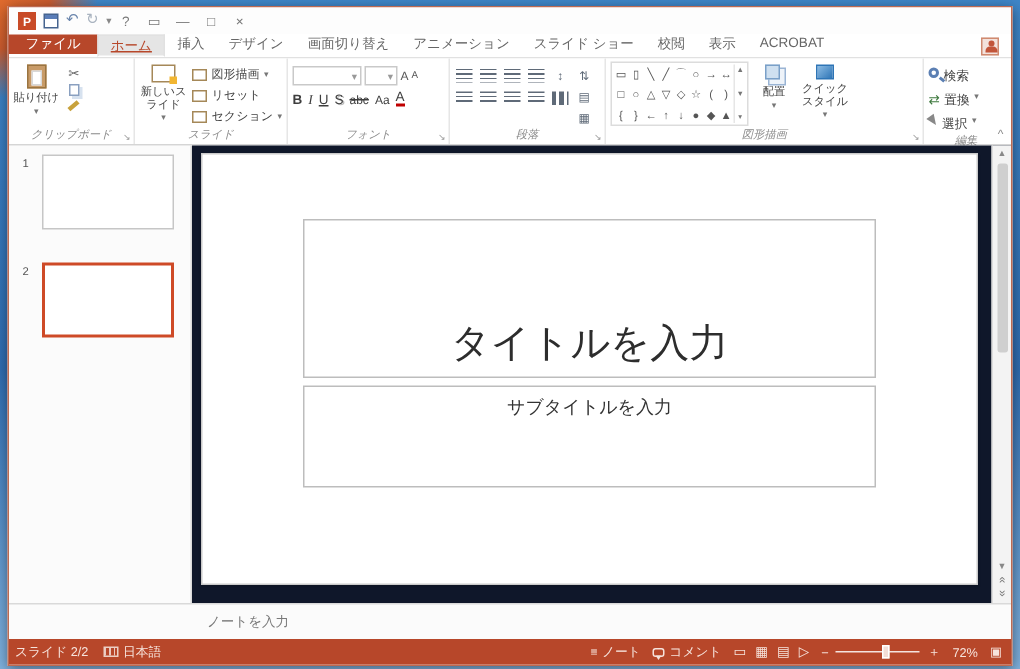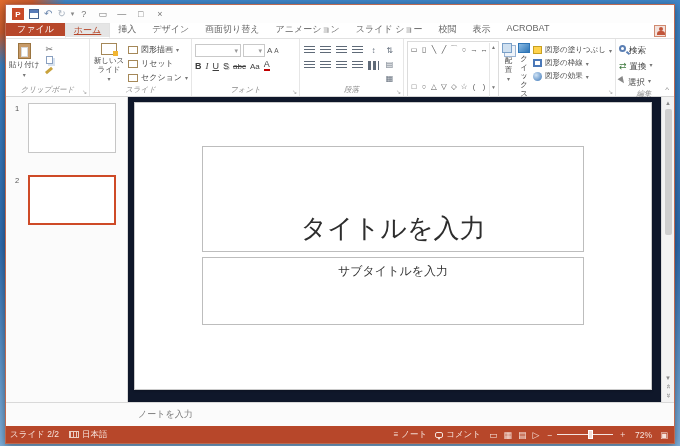--- a/index.html
+++ b/index.html
@@ -321,37 +321,20 @@
         <div class="bigbtn" style="width:28px">
           <span class="icon-arrange"></span>
           <span>配置</span>
           <span class="dd">▾</span>
         </div>
         <div class="bigbtn qsbtn">
           <span class="icon-quick"></span>
           <span>クイック スタイル</span>
           <span class="dd">▾</span>
         </div>
-        <div class="drawcol">
-          <div class="drawbtn">
-            <span class="icon-fill"></span>
-            <span>図形の塗りつぶし</span>
-            <span class="dd">▾</span>
-          </div>
-          <div class="drawbtn">
-            <span class="icon-outline"></span>
-            <span>図形の枠線</span>
-            <span class="dd">▾</span>
-          </div>
-          <div class="drawbtn">
-            <span class="icon-effects"></span>
-            <span>図形の効果</span>
-            <span class="dd">▾</span>
-          </div>
-        </div>
       </div>
       <div class="group-label">図形描画</div>
       <span class="launcher">↘</span>
     </div>
 
     <div class="group" style="width:56px; border-right:none">
       <div class="editcol">
         <div class="editbtn">
           <span class="icon-search"></span>
           <span>検索</span>

